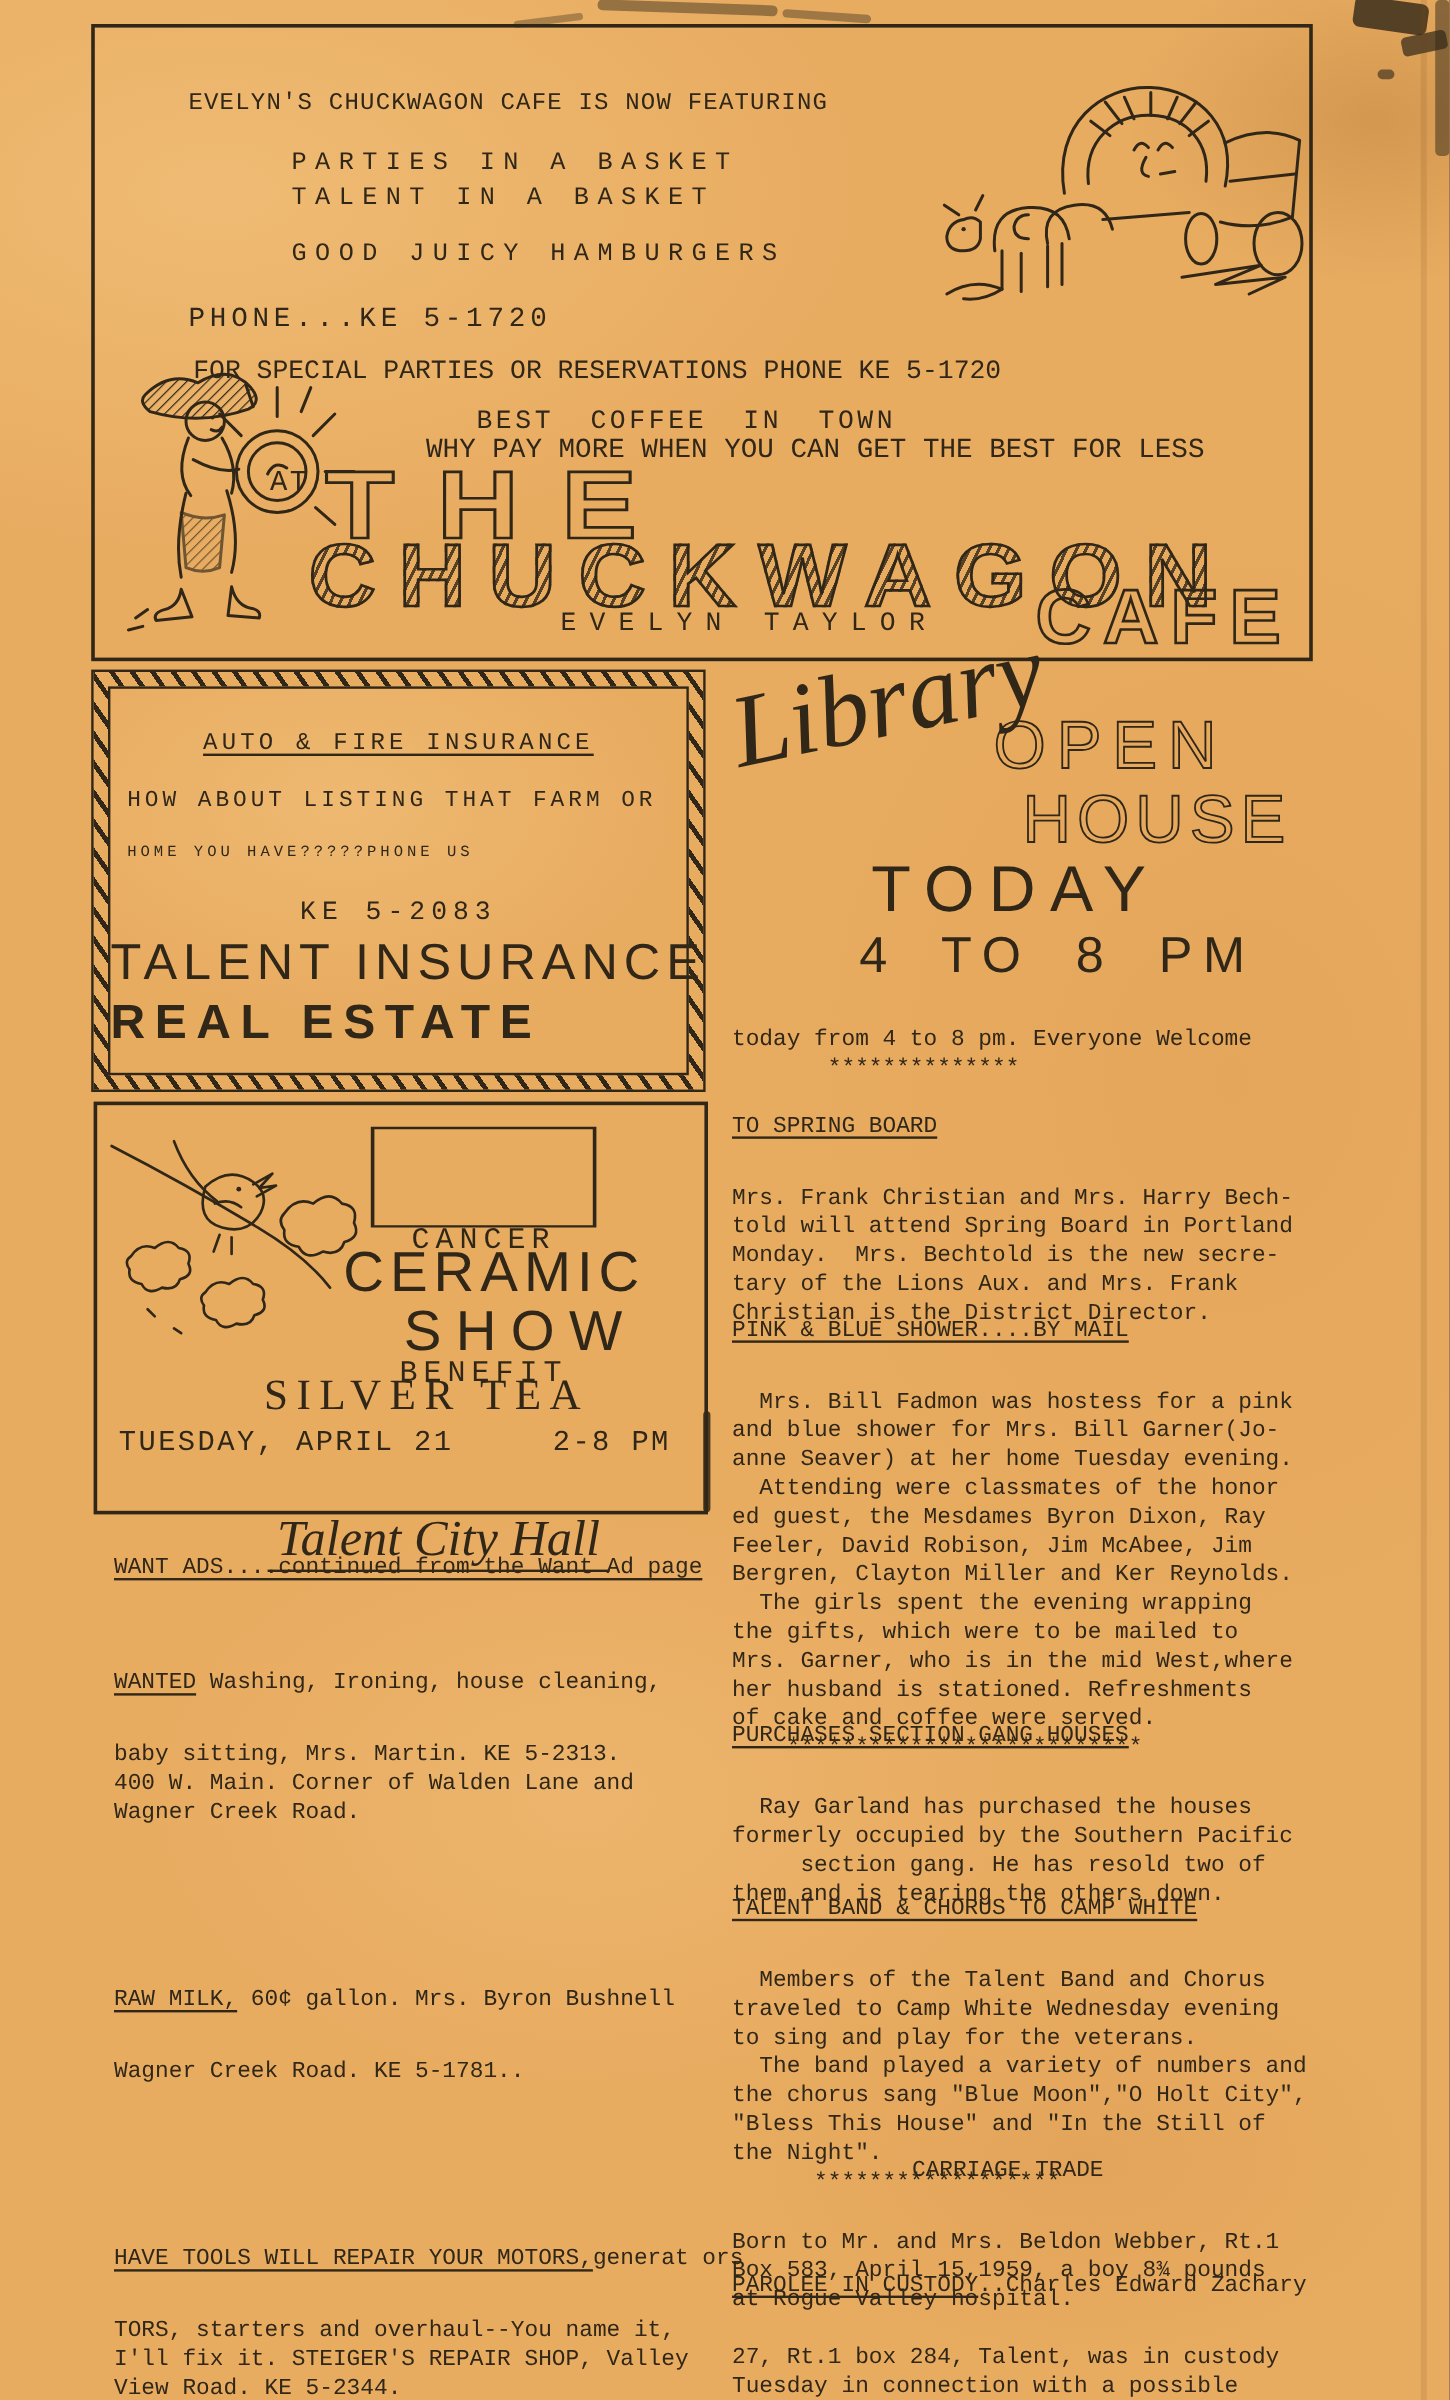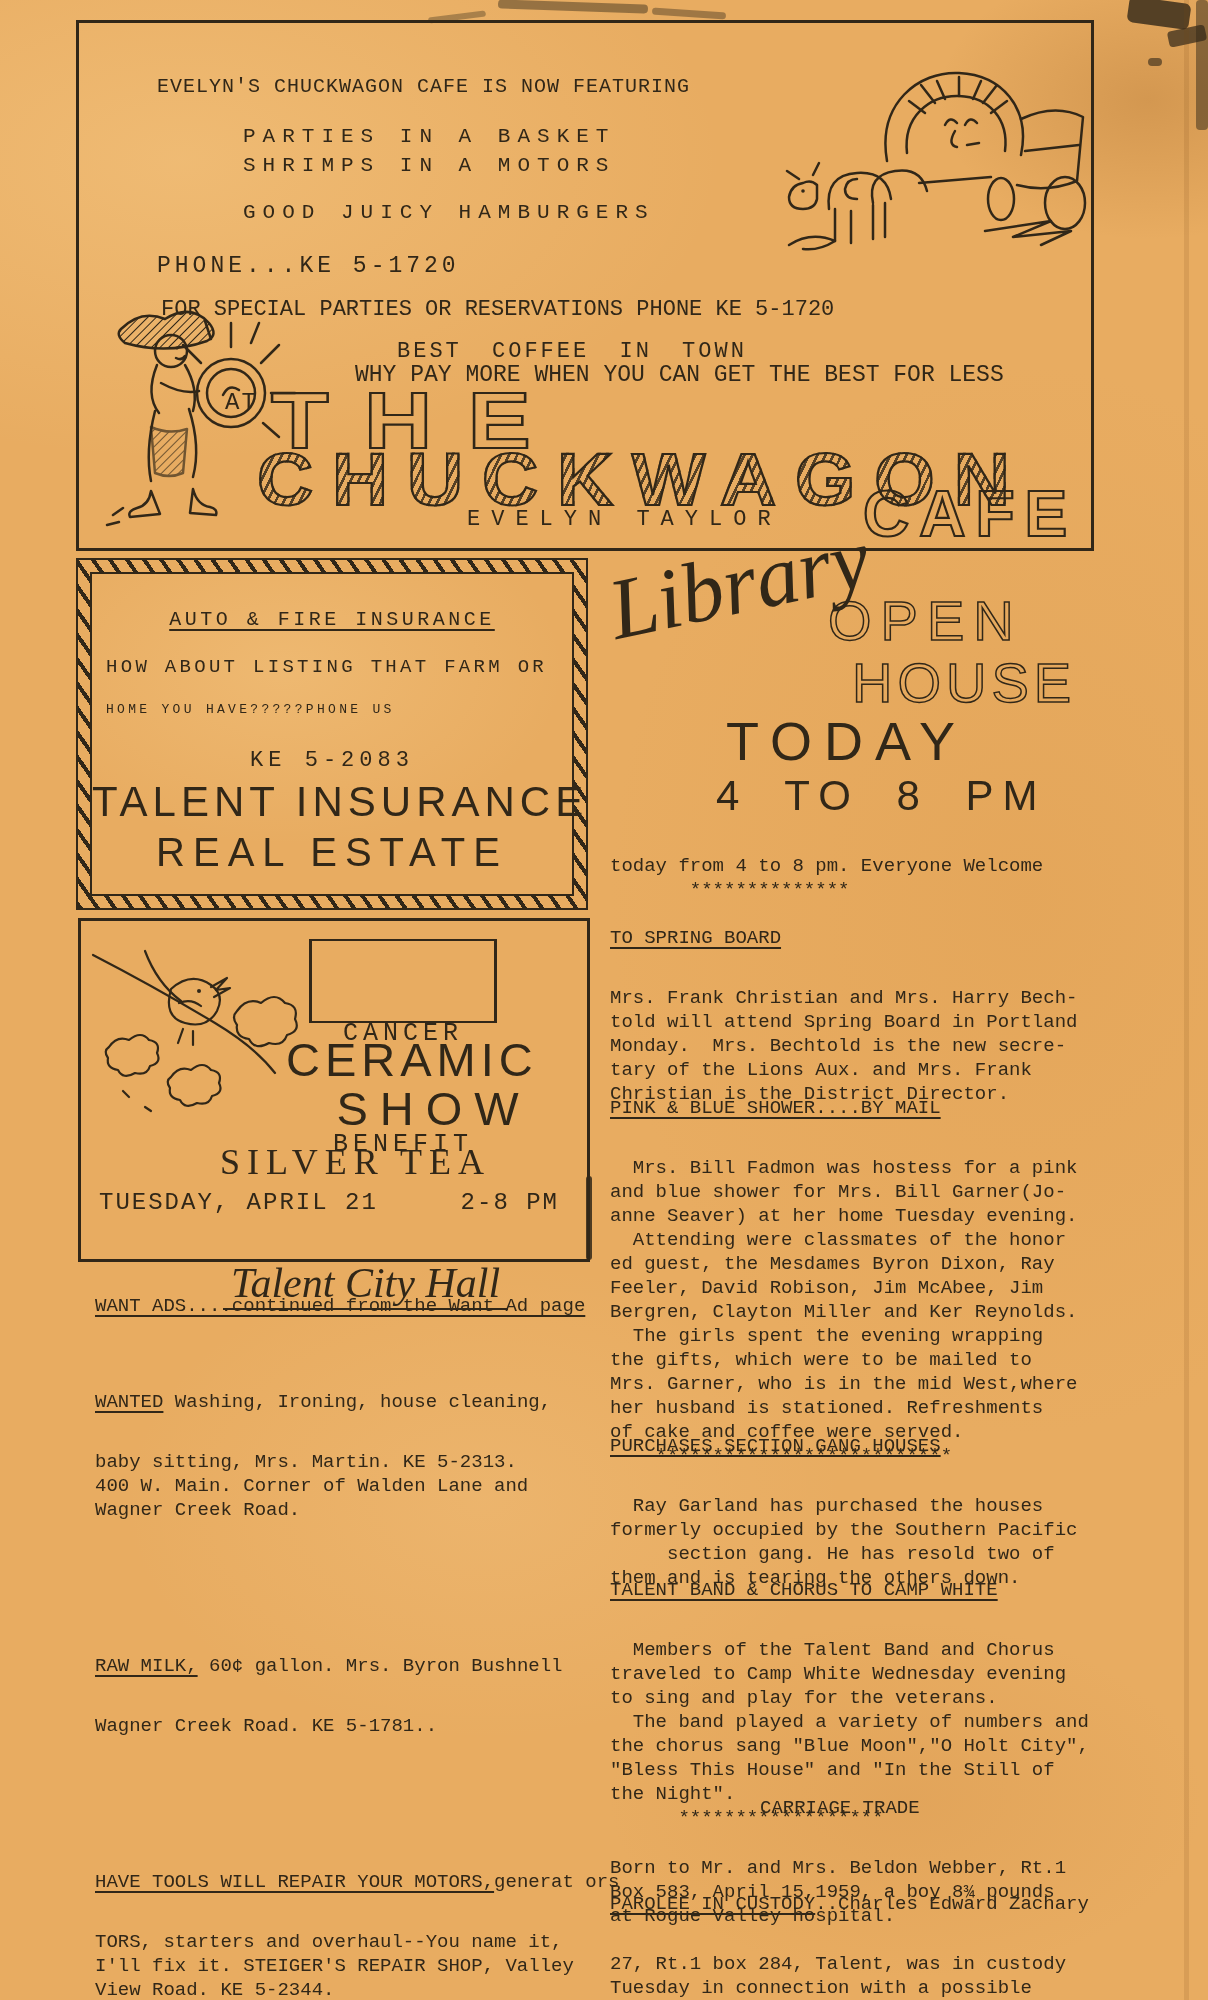--- a/index.html
+++ b/index.html
@@ -63,21 +63,21 @@
     border:2px solid var(--ink);
     background-image:repeating-linear-gradient(55deg, var(--ink) 0 4px, transparent 4px 14px);
   }
   .ins-inner{position:absolute;inset:12px;background:var(--paper);border:2px solid var(--ink);
     background-image:radial-gradient(400px 250px at 40% 30%, rgba(252,214,150,.3), transparent 70%);}
   .ins-title{left:0;right:0;top:34px;text-align:center;font-size:20px;letter-spacing:3.5px;}
   .ins-line1{left:14px;top:82px;font-size:19px;letter-spacing:3.3px;}
   .ins-line2{left:14px;top:128px;font-size:13px;letter-spacing:3.3px;}
   .ins-phone{left:0;right:0;top:174px;text-align:center;font-size:22px;letter-spacing:5px;}
   .ins-name1{left:0;right:0;top:204px;text-align:center;font-size:42px;letter-spacing:5px;font-weight:400;}
-  .ins-name2{left:0;right:0;top:256px;text-align:center;font-size:40px;letter-spacing:8px;font-weight:400;}
+  .ins-name2{left:0;right:0;top:256px;text-align:left;font-size:40px;letter-spacing:8px;font-weight:700;}
 
   
   .cer-box{position:absolute;left:78px;top:918px;width:506px;height:338px;border:3px solid var(--ink);}
   .pos-bird{left:6px;top:10px;}
   .benefit-box{left:228px;top:18px;width:182px;height:80px;border:2px solid var(--ink);border-left-width:3px;border-right-width:3px;
     text-align:center;font-size:25px;letter-spacing:5px;line-height:37px;}
   .cer-title1{left:205px;top:111px;width:295px;font-size:47px;letter-spacing:5px;}
   .cer-title2{left:205px;top:160px;width:295px;text-align:center;font-size:47px;letter-spacing:12px;}
   .cer-sub{left:0;right:0;top:220px;text-align:center;font-size:36px;letter-spacing:7px;margin-left:43px;}
   .cer-date-row{left:18px;right:28px;top:268px;display:flex;justify-content:space-between;font-size:24px;letter-spacing:2px;}
@@ -132,21 +132,21 @@
   <div class="artifact c1"></div>
   <div class="artifact c2"></div>
   <div class="artifact c3"></div>
   <div class="artifact c4"></div>
   <div class="artifact g1"></div>
   <div class="artifact crease"></div>
 
   <section class="cafe-box">
     <div class="abs mono pos-feat">EVELYN'S CHUCKWAGON CAFE IS NOW FEATURING</div>
     <div class="abs mono menu-line pos-menu1">PARTIES IN A BASKET</div>
-    <div class="abs mono menu-line pos-menu2">SHRIMPS IN A MOTORS</div>
+    <div class="abs mono menu-line pos-menu2">TALENT IN A BASKET</div>
     <div class="abs mono menu-line pos-menu3">GOOD JUICY HAMBURGERS</div>
     <div class="abs mono pos-phone">PHONE...KE 5-1720</div>
     <div class="abs mono pos-parties">FOR SPECIAL PARTIES OR RESERVATIONS PHONE KE 5-1720</div>
     <div class="abs mono pos-coffee1">BEST COFFEE IN TOWN</div>
     <div class="abs mono pos-coffee2">WHY PAY MORE WHEN YOU CAN GET THE BEST FOR LESS</div>
     <div class="abs mono pos-at">AT</div>
     <div class="abs display-outline pos-the">THE</div>
     <div class="abs hatch-text pos-name">CHUCKWAGON</div>
     <div class="abs mono pos-owner">EVELYN TAYLOR</div>
     <div class="abs display-outline pos-cafe">CAFE</div>

